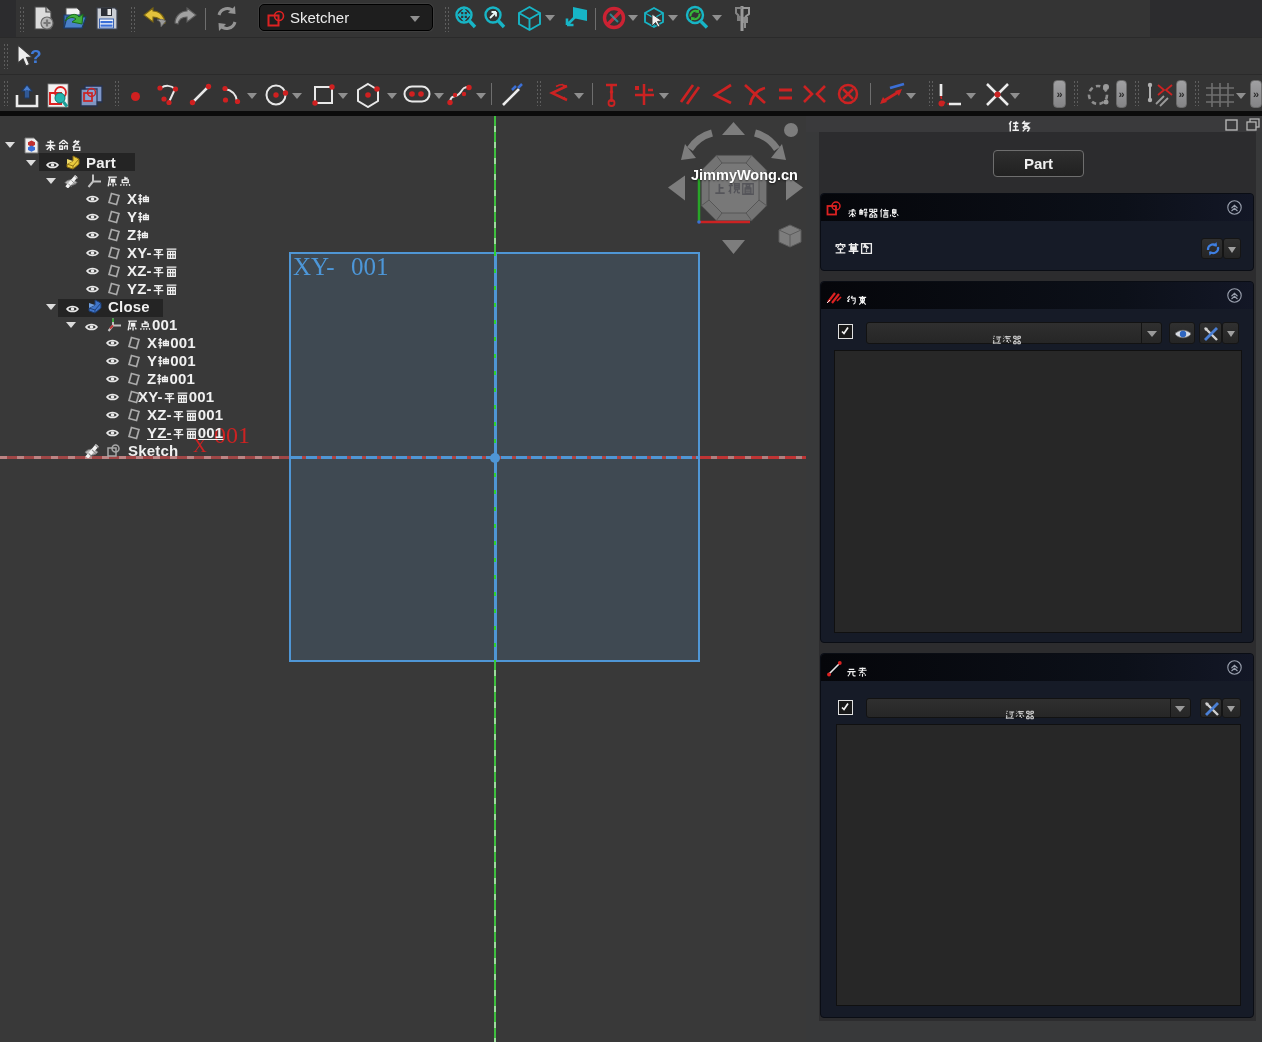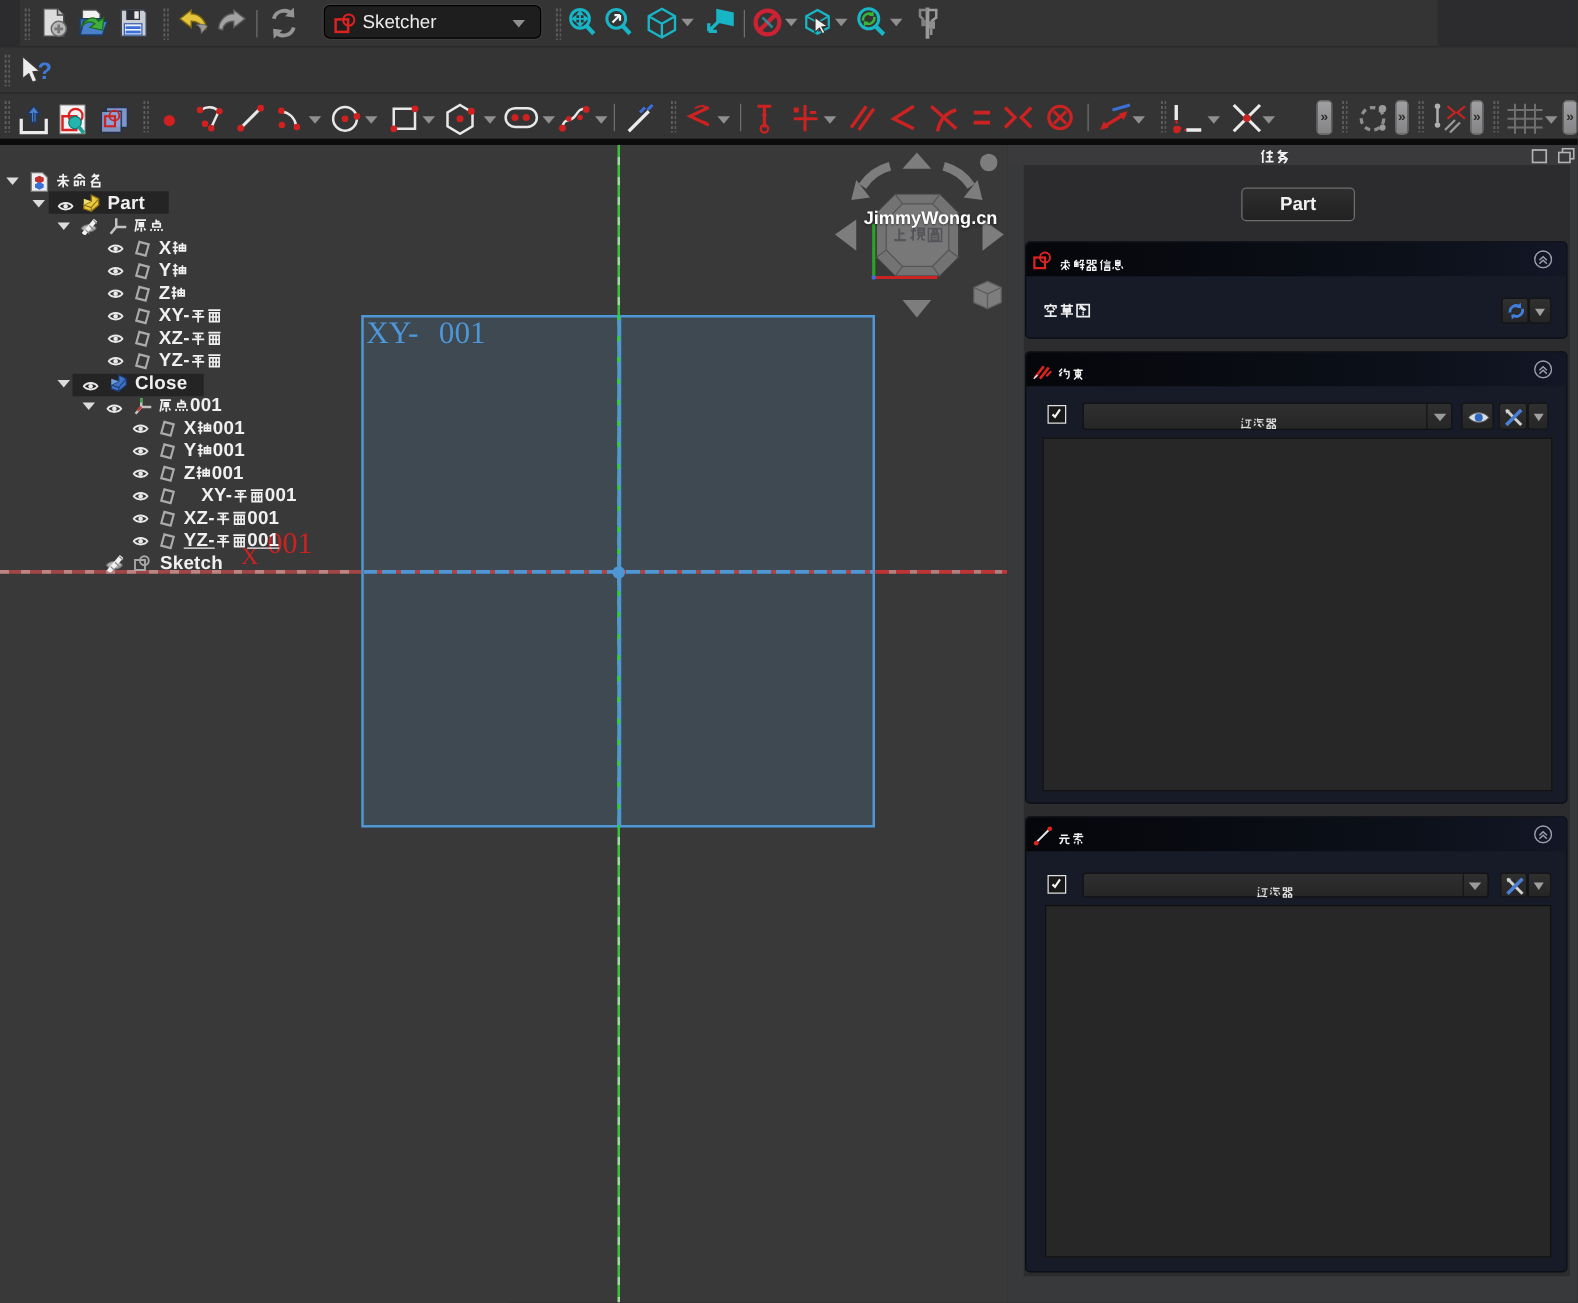--- a/index.html
+++ b/index.html
@@ -748,21 +748,21 @@
     </svg>
 <div class="trow" style="left:147px;top:370px;">Z<svg class="cj" width="13" height="13" viewBox="0 0 24 24">
         <use href="#zhou"></use>
       </svg>001</div>
 <svg class="abs" style="left:106px;top:391px" width="13" height="12" viewBox="0 0 13 12">
       <use href="#eyeo"></use>
     </svg>
 <svg class="abs" style="left:127px;top:390px" width="13" height="14" viewBox="0 0 13 14">
       <use href="#plane"></use>
     </svg>
-<div class="trow" style="left:161px;top:388px;">XY-<svg class="cj" width="13" height="13" viewBox="0 0 24 24">
+<div class="trow" style="left:138px;top:388px;">XY-<svg class="cj" width="13" height="13" viewBox="0 0 24 24">
         <use href="#ping"></use>
       </svg><svg class="cj" width="13" height="13" viewBox="0 0 24 24">
         <use href="#mian"></use>
       </svg>001</div>
 <svg class="abs" style="left:106px;top:409px" width="13" height="12" viewBox="0 0 13 12">
       <use href="#eyeo"></use>
     </svg>
 <svg class="abs" style="left:127px;top:408px" width="13" height="14" viewBox="0 0 13 14">
       <use href="#plane"></use>
     </svg>

